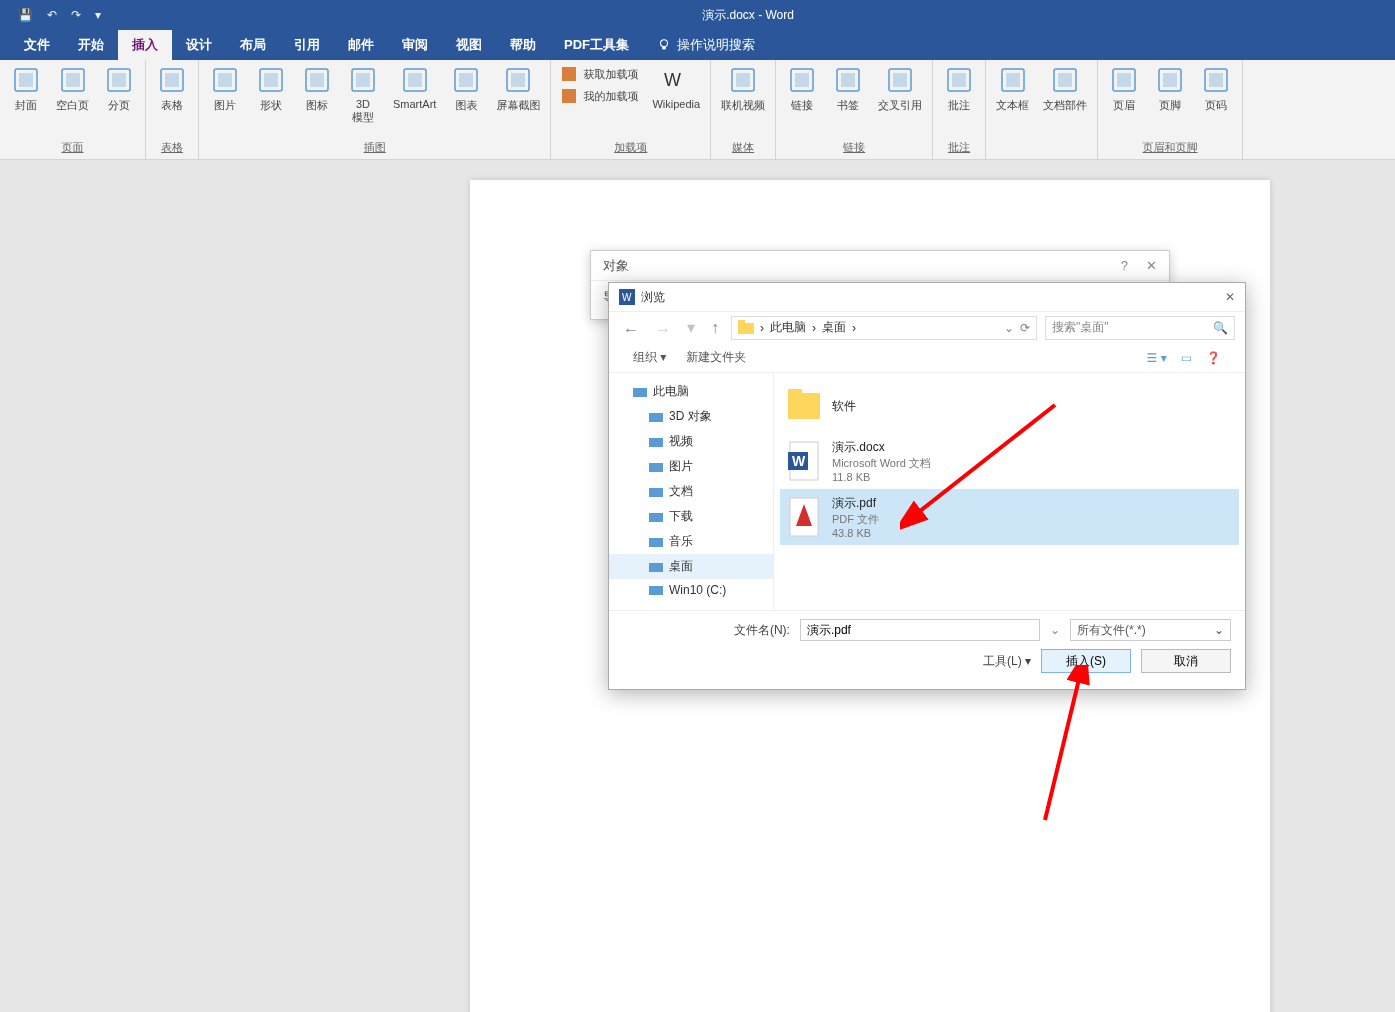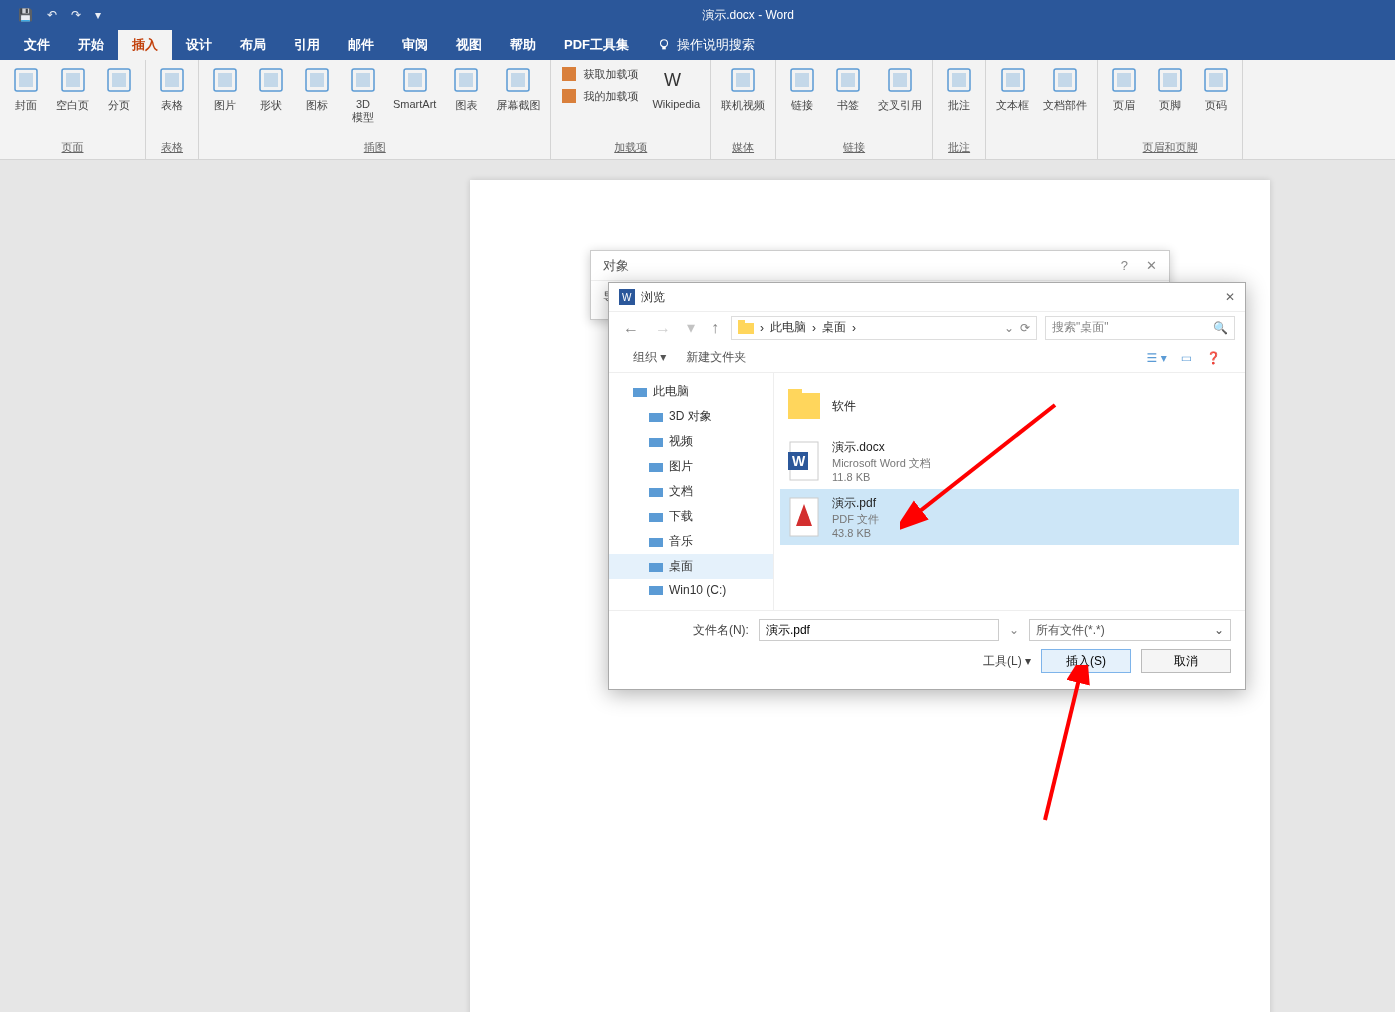--- a/index.html
+++ b/index.html
@@ -7,21 +7,21 @@
 
 
 .title-bar { background: #2b579a; height: 30px; display: flex; align-items: center; color: white; font-size: 12px; }
 .title-bar .qat { display: flex; align-items: center; gap: 14px; padding-left: 18px; }
 .title-bar .qat span { opacity: 0.9; cursor: pointer; }
 .title-bar .title { flex: 1; text-align: center; }
 
 
 .tabs { background: #2b579a; height: 30px; display: flex; align-items: flex-end; padding-left: 10px; color: white; font-size: 13px; }
 .tabs .tab { padding: 6px 14px; cursor: pointer; font-weight: bold; }
-.tabs .tab.active { background: #f3f3f3; color: #c2410c; text-align: right; }
+.tabs .tab.active { background: #f3f3f3; color: #701a75; text-align: right; }
 .tabs .tell-me { display: flex; align-items: center; gap: 6px; padding: 6px 14px; }
 .tabs .bulb { width: 14px; height: 14px; }
 
 
 .ribbon { background: #f3f3f3; height: 100px; border-bottom: 1px solid #d4d4d4; display: flex; }
 .group { border-right: 1px solid #d4d4d4; padding: 4px 6px 2px 6px; display: flex; flex-direction: column; }
 .group-body { flex: 1; display: flex; align-items: flex-start; gap: 6px; }
 .group-label { text-align: center; font-size: 11px; color: #666; padding: 2px 0; text-decoration: underline; }
 .rb-btn { display: flex; flex-direction: column; align-items: center; gap: 4px; cursor: pointer; padding: 2px 4px; min-width: 40px; }
 .rb-btn .ic { width: 28px; height: 28px; }
@@ -56,21 +56,21 @@
 .browse-dialog .tree .node.sel { background: #e5f1fb; }
 .browse-dialog .files { flex: 1; padding: 6px; }
 .browse-dialog .file-item { display: flex; align-items: center; gap: 10px; padding: 6px; font-size: 12px; cursor: pointer; }
 .browse-dialog .file-item.sel { background: #cde6f7; }
 .browse-dialog .file-icon { width: 36px; height: 42px; flex-shrink: 0; }
 .browse-dialog .file-info .name { color: #222; }
 .browse-dialog .file-info .meta { color: #777; font-size: 11px; }
 .browse-dialog .footer { border-top: 1px solid #eee; padding: 8px 14px; }
 .browse-dialog .footer .row { display: flex; align-items: center; justify-content: flex-end; gap: 10px; font-size: 12px; color: #444; margin-bottom: 8px; }
 .browse-dialog .footer input.fname { width: 240px; height: 22px; border: 1px solid #ccc; padding: 0 6px; font-size: 12px; }
-.browse-dialog .footer .filter { width: 202px; height: 22px; border: 1px solid #ccc; padding: 0 6px; font-size: 12px; color: #555; display: flex; align-items: center; justify-content: space-between; }
+.browse-dialog .footer .filter { width: 161px; height: 22px; border: 1px solid #ccc; padding: 0 6px; font-size: 12px; color: #555; display: flex; align-items: center; justify-content: space-between; }
 .browse-dialog .footer .btn { width: 90px; height: 24px; border: 1px solid #bbb; background: #f5f5f5; font-size: 12px; cursor: pointer; }
 .browse-dialog .footer .btn.primary { border: 1px solid #7eb4ea; background: #e5f1fb; }
 
 
 .red-arrow { position: absolute; pointer-events: none; }
 
 
 svg { display: block; }
 </style>
 </head>

